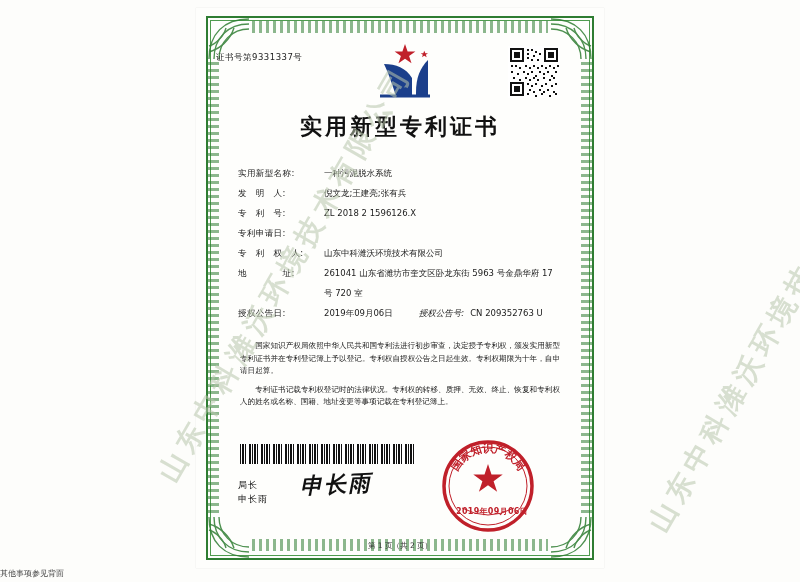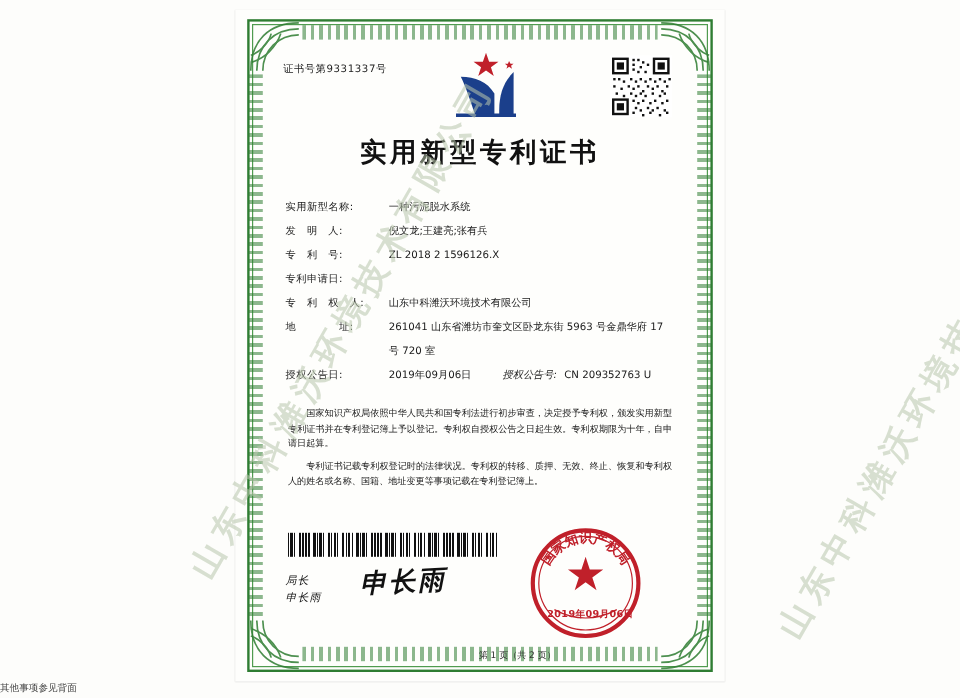--- a/index.html
+++ b/index.html
@@ -51,21 +51,21 @@
   .edge-left,.edge-right{
     position:absolute;top:62px;width:12px;height:452px;
     background:repeating-linear-gradient(180deg,#2f7d32 0 3px,transparent 3px 7px);
     opacity:.55;
   }
   .edge-left{left:207px;}
   .edge-right{left:581px;}
 
   
   .cert-no{
-    position:absolute;left:236px;top:52px;
+    position:absolute;left:216px;top:52px;
     font-size:8.5px;color:#222;letter-spacing:.5px;
     font-family:"DejaVu Sans","Liberation Sans",sans-serif;
   }
   .emblem{
     position:absolute;left:372px;top:40px;width:66px;height:62px;
   }
   .qr{
     position:absolute;left:508px;top:46px;width:52px;height:52px;
   }
   .qr svg{display:block;}
@@ -99,21 +99,21 @@
   .barcode{
     position:absolute;left:240px;top:444px;width:176px;height:20px;
     background:repeating-linear-gradient(90deg,
       #111 0 1px,#fff 1px 2px,#111 2px 4px,#fff 4px 5px,
       #111 5px 6px,#fff 6px 9px,#111 9px 11px,#fff 11px 12px);
   }
 
   
   .sig-label{
     position:absolute;left:238px;top:478px;
-    font-size:9px;color:#111;line-height:1.6;letter-spacing:1px;font-style:italic;
+    font-size:9px;color:#111;line-height:1.6;letter-spacing:1px;
   }
   .sig-name{
     position:absolute;left:300px;top:470px;
     font-size:22px;color:#111;
     font-family:"DejaVu Serif","Liberation Serif",serif;
     font-style:italic;font-weight:bold;
     transform:rotate(-3deg);
     letter-spacing:2px;
   }
 
@@ -122,21 +122,21 @@
     position:absolute;left:440px;top:438px;width:96px;height:96px;
   }
   .seal-date{
     position:absolute;left:446px;top:506px;width:92px;
     text-align:center;font-size:8px;color:#c0202a;
     font-weight:bold;letter-spacing:.3px;
   }
 
   .page-no{
     position:absolute;left:206px;top:541px;width:388px;
-    text-align:center;font-size:7.5px;color:#333;padding-left:31px;
+    text-align:center;font-size:7.5px;color:#333;
   }
   .footer-note{
     position:absolute;left:0;top:568px;width:800px;
     font-size:8px;color:#444;
   }
 
   
   .wm{
     position:absolute;
     color:#b9c7ad;opacity:.55;

